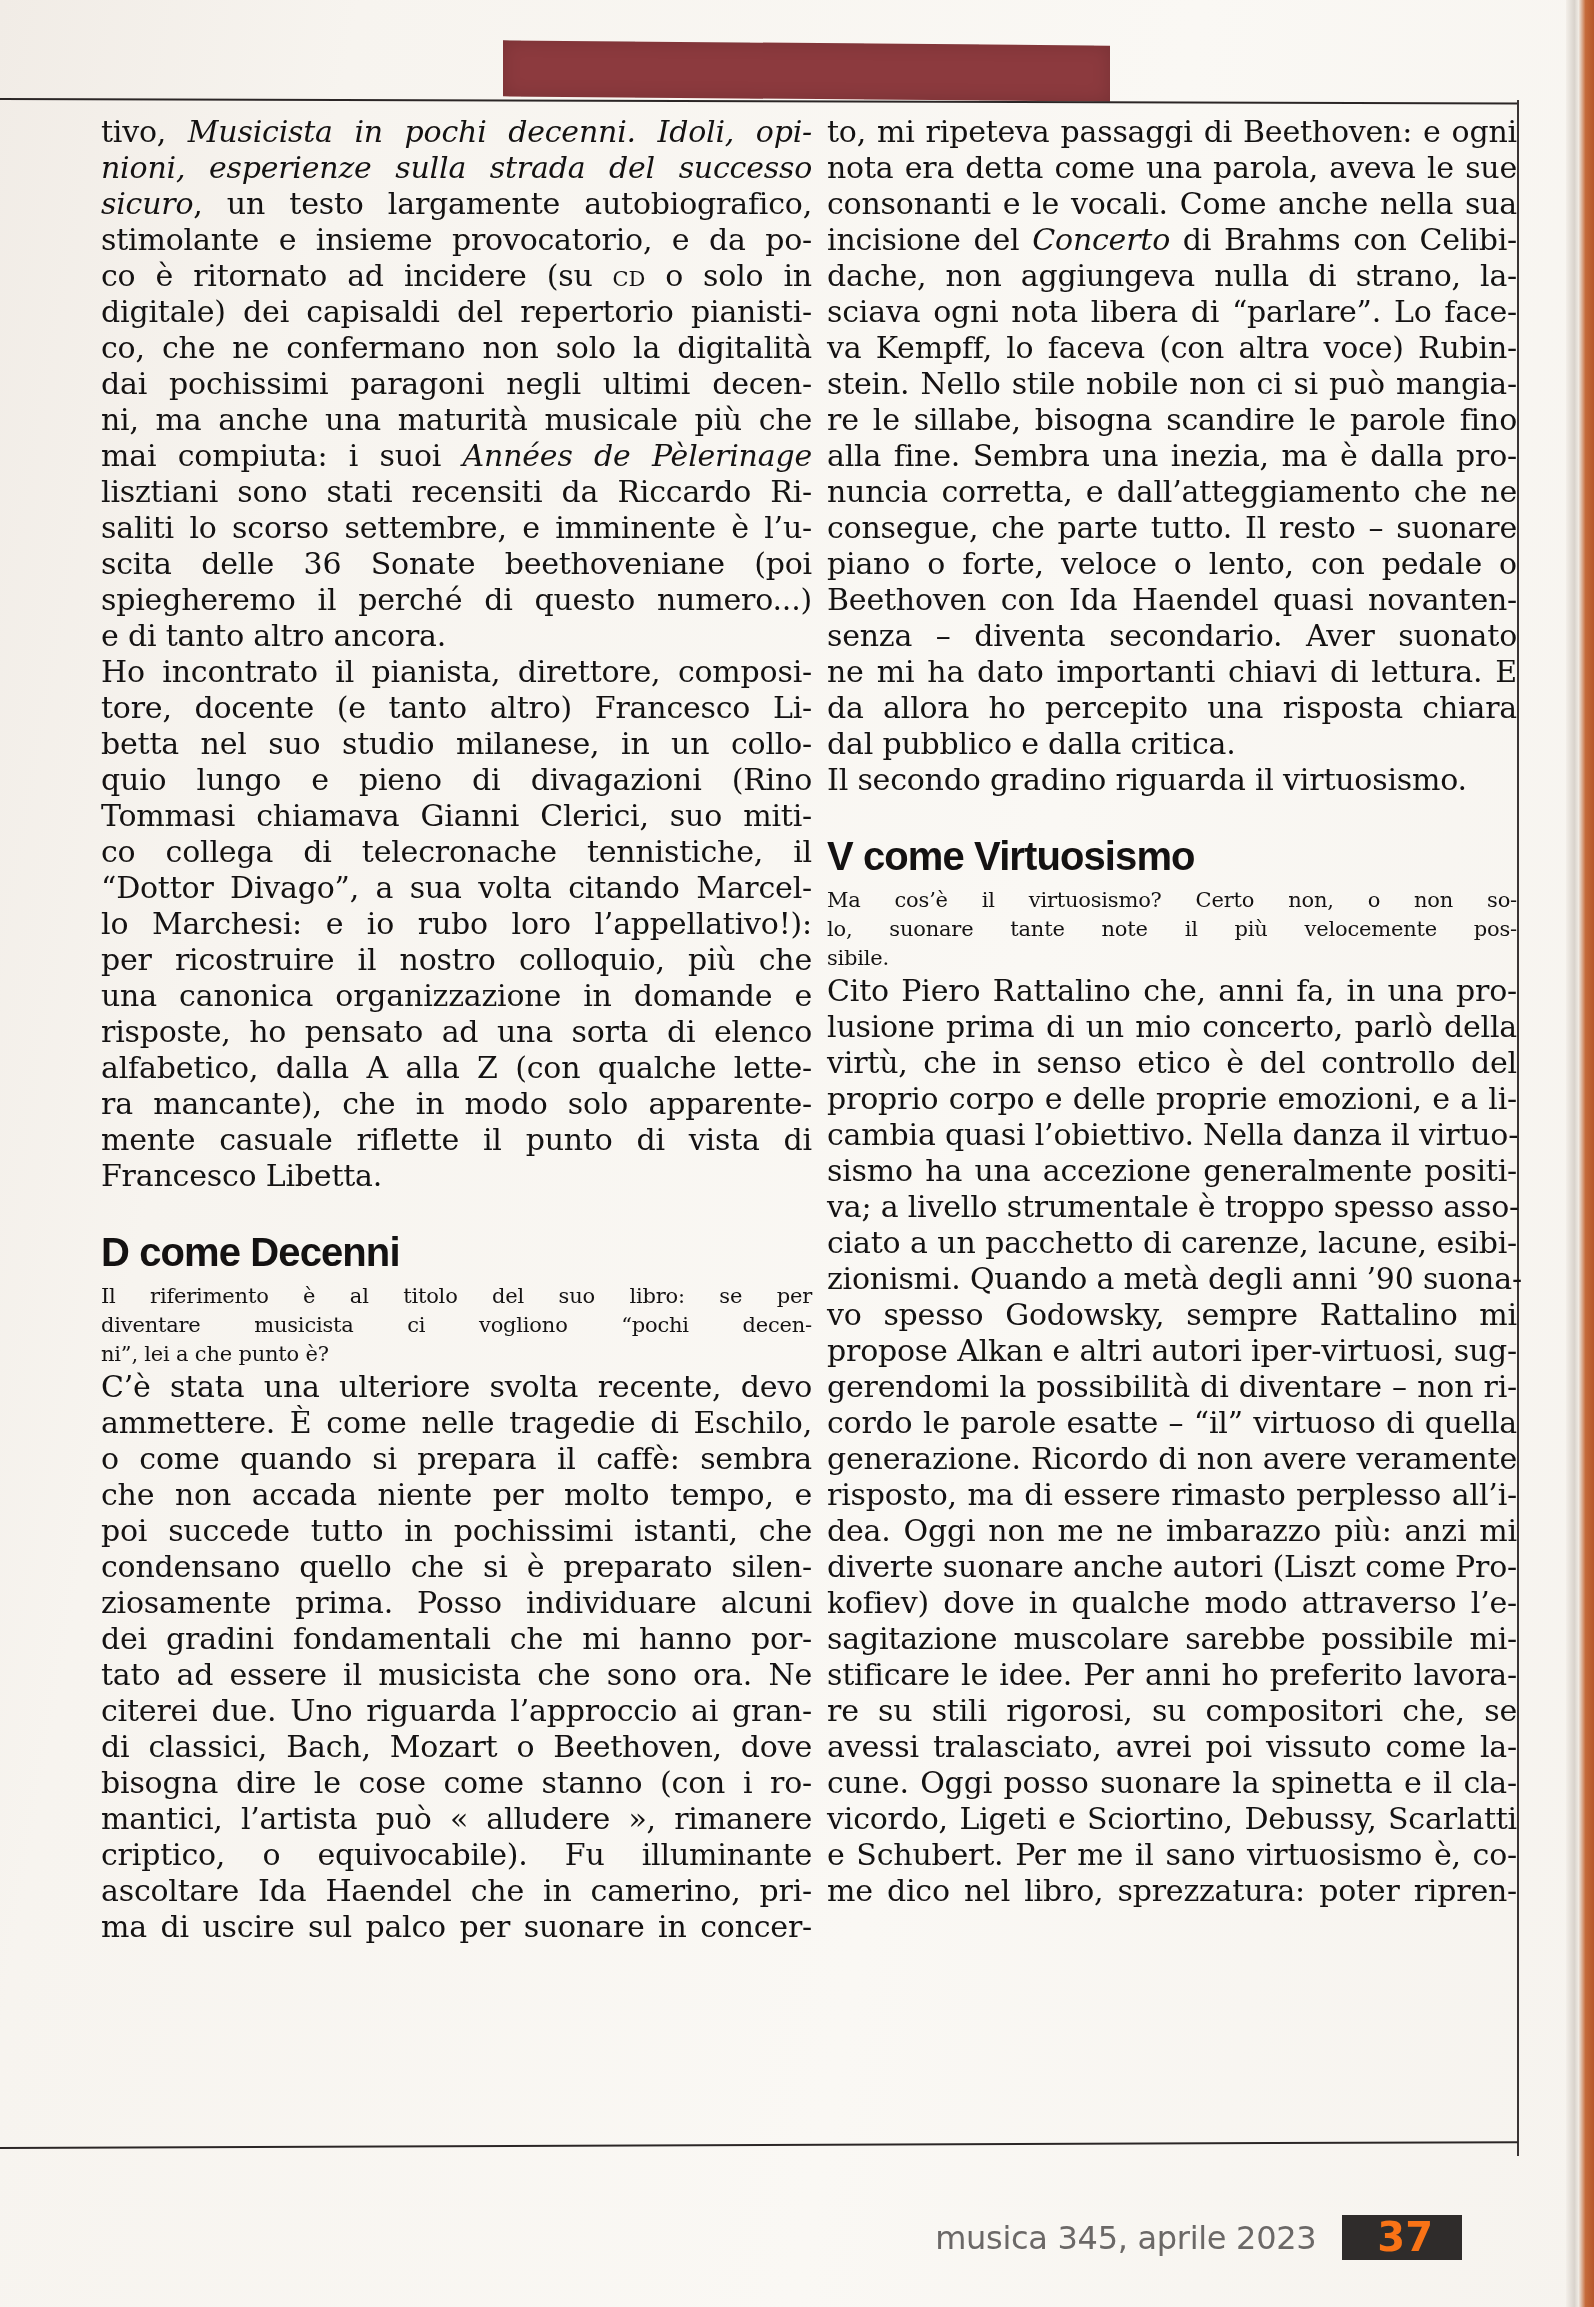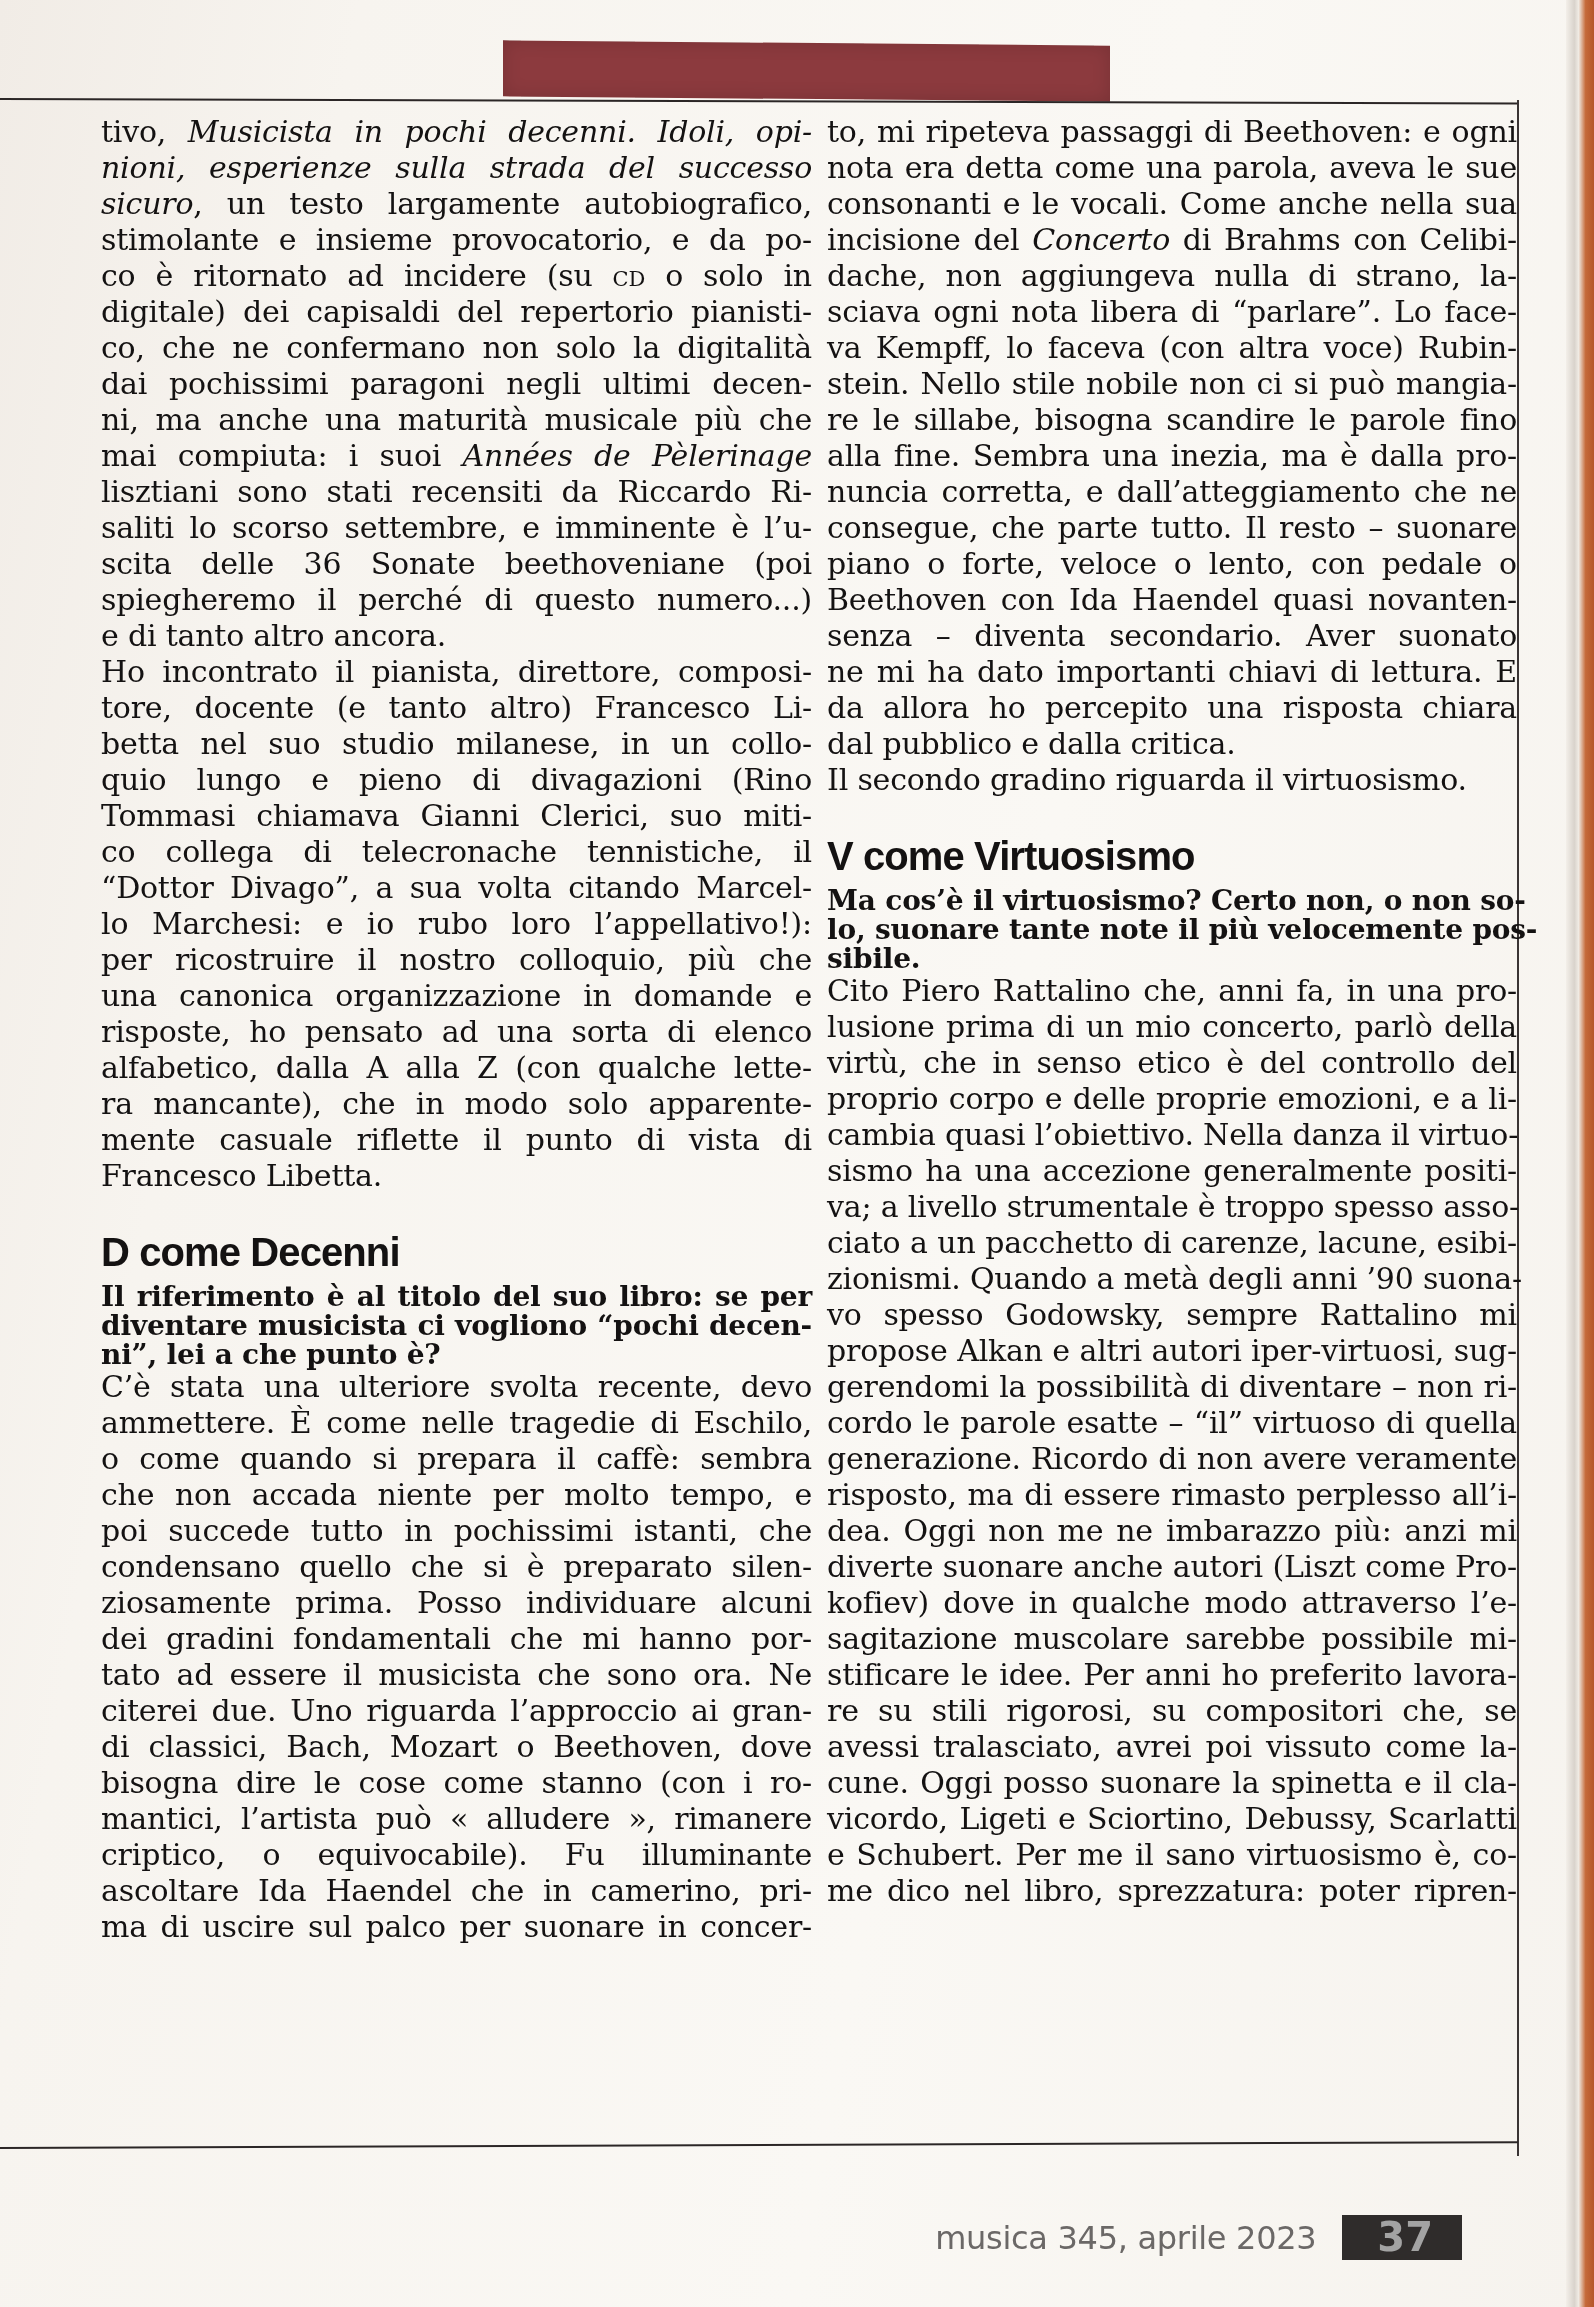--- a/index.html
+++ b/index.html
@@ -39,33 +39,33 @@
     .col-right { left: 827px; width: 690px; }
     .line { white-space: nowrap; display: block; text-align: justify; text-align-last: justify; }
     .line.last { text-align-last: left; }
     .it { font-style: italic; }
     .sc { font-variant: small-caps; }
     .heading {
       font-family: Liberation Sans, sans-serif;
       font-weight: bold; font-size: 40px; letter-spacing: -0.9px;
       line-height: 38px; margin-top: 39px; margin-bottom: 10.8px; display: block;
     }
-    .question { font-weight: bold; font-size: 28px; line-height: 29px; letter-spacing: -0.2px; }
+    .question { font-weight: normal; font-size: 21px; line-height: 29px; letter-spacing: -0.2px; }
     .question .line { text-align-last: justify; }
     .question .line.last { text-align-last: left; }
     .footer {
       position: absolute; top: 2215px; right: 132px;
       display: flex; align-items: center; gap: 26px;
     }
     .footer-text {
       font-family: "DejaVu Sans", "Liberation Sans", sans-serif;
       font-size: 32px; color: #6b6867; letter-spacing: -0.3px;
     }
     .page-box {
-      background: #2f2c2b; color: #a3a3a3;
+      background: #2f2c2b; color: #f97316;
       font-family: "DejaVu Sans", "Liberation Sans", sans-serif;
       font-size: 40px; font-weight: bold; padding: 1.2px 29px 1.2px 35px; line-height: 43px;
     }
   </style>
 </head>
 <body>
 
 <div class="spine"></div>
 <div class="tab"></div>
 <div class="frame-top"></div>

